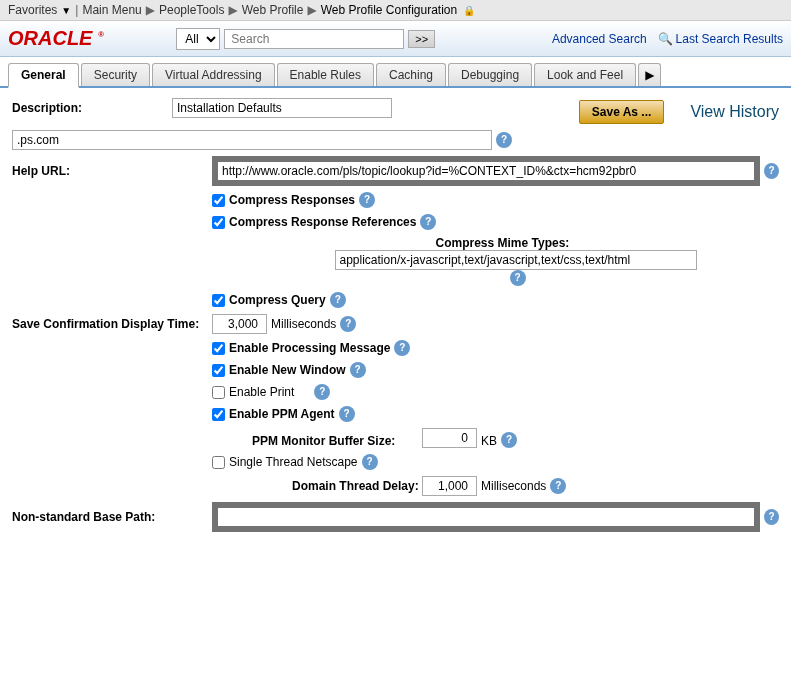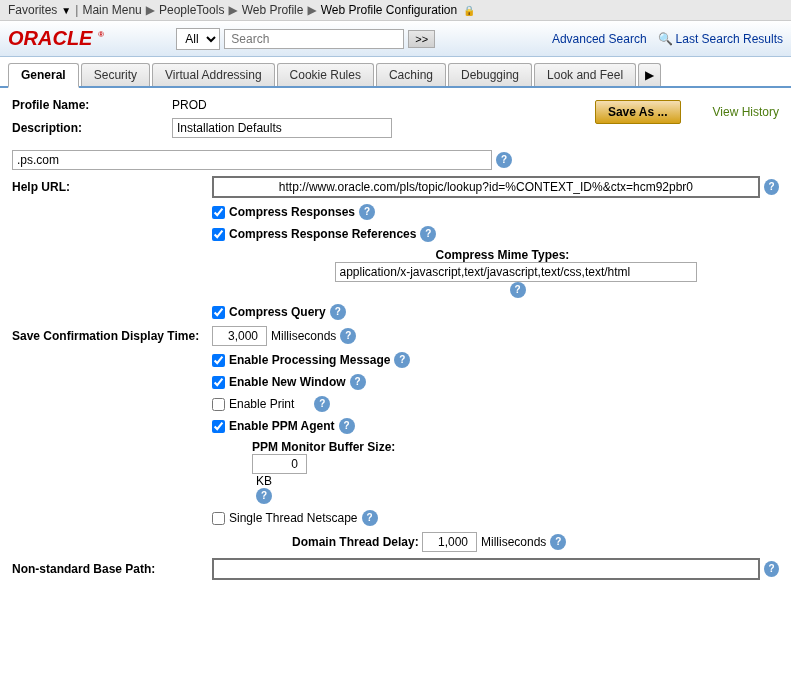--- a/index.html
+++ b/index.html
@@ -29,45 +29,45 @@
     .tab.active { background: #fff; border-bottom: 2px solid #fff; color: #000; font-weight: bold; margin-bottom: -2px; z-index: 1; position: relative; }
     .tab-more { border: 1px solid #aaa; border-bottom: none; padding: 4px 6px; background: linear-gradient(to bottom, #f5f5f5, #e0e0e0); cursor: pointer; font-size: 12px; border-radius: 3px 3px 0 0; margin-right: 2px; }
 
     
     .content { padding: 10px 12px; background: #fff; }
     .field-row { display: flex; align-items: center; margin-bottom: 6px; }
     .field-label { font-weight: bold; font-size: 12px; min-width: 160px; }
     .field-value { font-size: 12px; }
 
     .save-as-btn { background: linear-gradient(to bottom, #f5deb3, #d4a017); border: 1px solid #a88000; padding: 4px 12px; cursor: pointer; font-size: 12px; font-weight: bold; color: #000; border-radius: 2px; }
-    .view-history { color: #4d7c0f; text-decoration: none; font-size: 12px; margin-left: 24px; }
+    .view-history { color: #0c4a6e; text-decoration: none; font-size: 16px; margin-left: 18px; }
 
     .desc-input { border: 1px solid #aaa; padding: 2px 4px; width: 220px; font-size: 12px; }
     .form-row-labeled { display: flex; align-items: center; margin-bottom: 6px; }
     .form-label { font-weight: bold; font-size: 12px; min-width: 200px; padding-right: 8px; }
     .text-input-wide { border: 1px solid #aaa; padding: 2px 4px; font-size: 12px; width: 480px; }
-    .text-input-full { border: 2px solid #737373; padding: 2px 4px; font-size: 12px; width: 580px; text-align: center; }
+    .text-input-full { border: 6px solid #737373; padding: 2px 4px; font-size: 12px; width: 580px; }
 
     .help-icon { display: inline-block; width: 16px; height: 16px; border-radius: 50%; background: #6699cc; color: #fff; font-size: 10px; text-align: center; line-height: 16px; cursor: pointer; margin-left: 4px; font-weight: bold; }
 
     .checkbox-row { display: flex; align-items: center; margin-bottom: 6px; padding-left: 200px; }
     .checkbox-label { font-weight: bold; font-size: 12px; }
     .checkbox-sublabel { font-size: 12px; }
     input[type=checkbox] { margin-right: 4px; }
 
     .mime-row { display: flex; align-items: center; margin-bottom: 6px; padding-left: 240px; flex-direction: column; }
     .mime-label { font-weight: bold; font-size: 12px; min-width: 160px; }
 
     .num-input { border: 1px solid #aaa; padding: 2px 8px; font-size: 12px; width: 55px; text-align: right; }
     .units-label { font-size: 12px; margin-left: 4px; }
 
     .save-time-row { display: flex; align-items: center; margin-bottom: 6px; }
     .save-time-label { font-weight: bold; font-size: 12px; min-width: 200px; }
 
-    .ppm-row { display: flex; align-items: flex-start; margin-bottom: 6px; padding-left: 240px; flex-direction: column; }
+    .ppm-row { display: flex; align-items: flex-end; margin-bottom: 6px; padding-left: 240px; }
     .ppm-label { font-weight: bold; font-size: 12px; min-width: 170px; }
 
     .nonstandard-row { display: flex; align-items: center; margin-bottom: 6px; border-radius: 10px; }
     .nonstandard-label { font-weight: bold; font-size: 12px; min-width: 200px; }
   </style>
 </head>
 <body>
 
 <div class="top-nav">
   <a href="#">Favorites</a>
@@ -102,35 +102,31 @@
     <a href="#">
       <span style="color:#6699cc; margin-right:2px;">🔍</span><span>Last Search Results</span>
     </a>
   </div>
 </div>
 
 <div class="tabs-bar">
   <div class="tab active">General</div>
   <div class="tab">Security</div>
   <div class="tab">Virtual Addressing</div>
-  <div class="tab">Cookie Rules</div>
+  <div class="tab">Enable Rules</div>
   <div class="tab">Caching</div>
   <div class="tab">Debugging</div>
   <div class="tab">Look and Feel</div>
   <div class="tab-more">▶</div>
 </div>
 
 <div class="content">
 
   <div style="display:flex; align-items:flex-start; margin-bottom:6px;">
     <div style="flex:1;">
-      <div class="field-row">
-        <span class="field-label">Profile Name:</span>
-        <span class="field-value">PROD</span>
-      </div>
       <div class="field-row">
         <span class="field-label">Description:</span>
         <input type="text" class="desc-input" value="Installation Defaults" style="">
       </div>
     </div>
     <div style="display:flex; align-items:center; gap:8px; padding-top:2px;">
       <button class="save-as-btn">Save As ...</button>
       <a href="#" class="view-history">View History</a>
     </div>
   </div>

